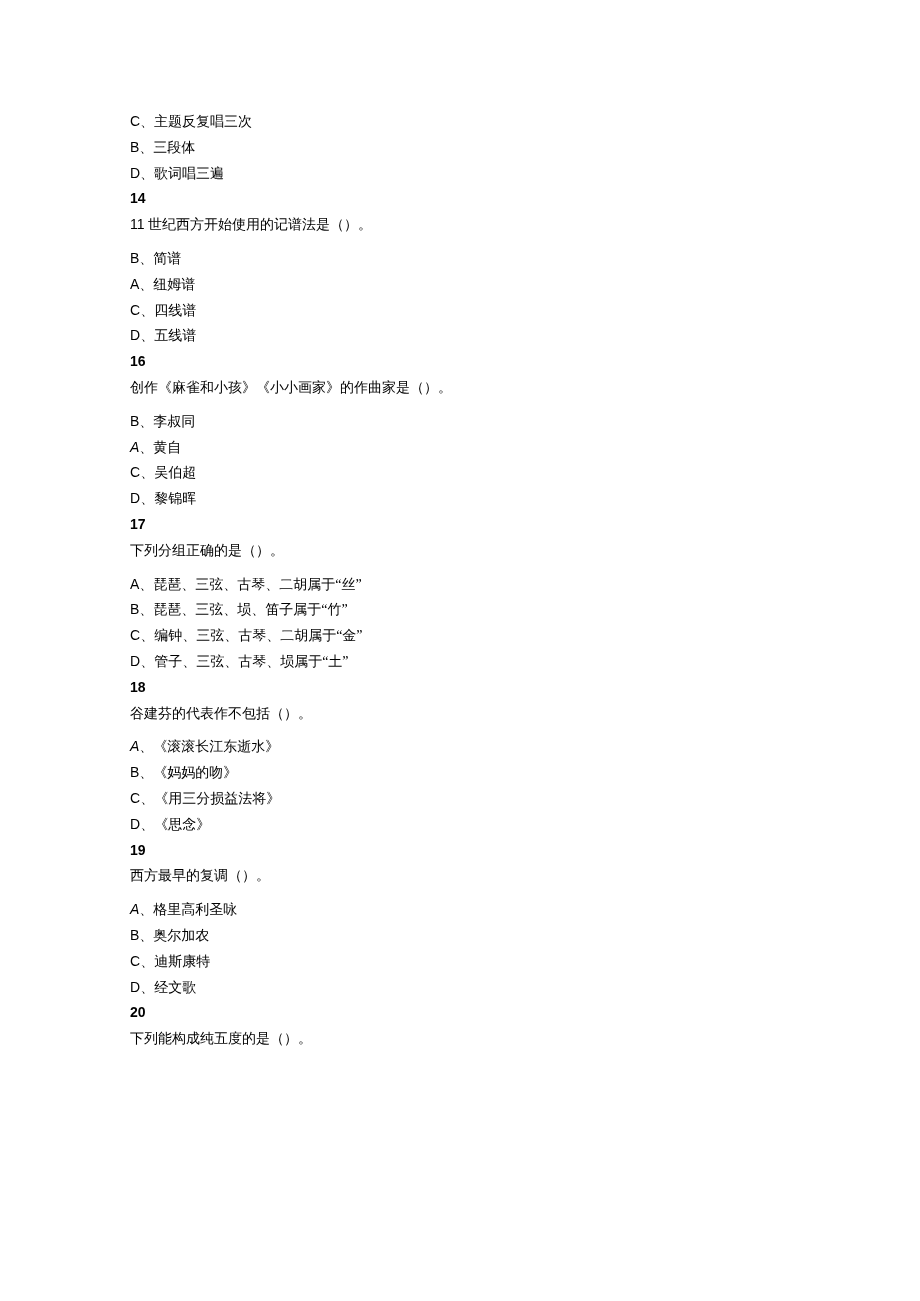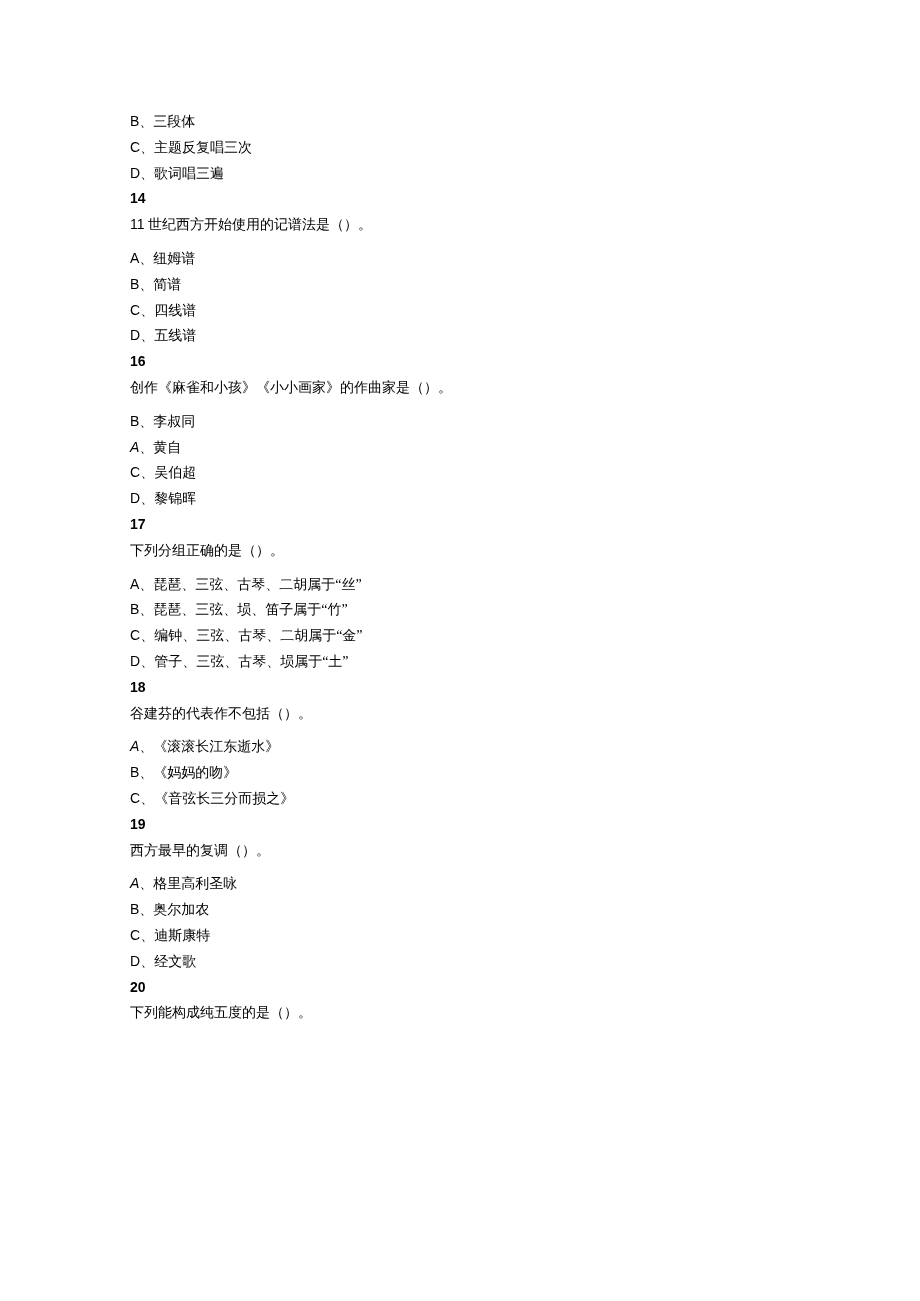--- a/index.html
+++ b/index.html
@@ -30,30 +30,30 @@
     .options-block {
       margin-bottom: 2px;
     }
   </style>
 </head>
 <body>
 
 <div>
 
   <div class="options-block">
+    <span class="line"><span class="latin">C、主题反复唱三次</span></span>
     <span class="line"><span class="latin">B、三段体</span></span>
-    <span class="line"><span class="latin">C、主题反复唱三次</span></span>
     <span class="line"><span class="latin">D、歌词唱三遍</span></span>
   </div>
 
   <div>
     <span class="line qnum">14</span>
     <div class="line stem"><span class="latin">11</span> <span>世纪西方开始使用的记谱法是（）。</span></div>
+    <span class="line"><span class="latin">B</span>、<span>简谱</span></span>
     <span class="line"><span class="latin">A</span>、<span>纽姆谱</span></span>
-    <span class="line"><span class="latin">B</span>、<span>简谱</span></span>
     <span class="line"><span class="latin">C</span>、<span>四线谱</span></span>
     <span class="line"><span class="latin">D</span>、<span>五线谱</span></span>
   </div>
 
 
   <div>
     <span class="line qnum">16</span>
     <div class="line stem">创作《麻雀和小孩》《小小画家》的作曲家是（）。</div>
     <span class="line"><span class="latin">B</span>、<span>李叔同</span></span>
     <span class="line"><span class="latin" style="font-style:italic">A</span>、<span>黄自</span></span>
@@ -68,21 +68,22 @@
     <span class="line"><span class="latin">B</span>、<span>琵琶、三弦、埙、笛子属于“竹”</span></span>
     <span class="line"><span class="latin">C</span>、<span>编钟、三弦、古琴、二胡属于“金”</span></span>
     <span class="line"><span class="latin">D</span>、<span>管子、三弦、古琴、埙属于“土”</span></span>
   </div>
 
   <div>
     <span class="line qnum">18</span>
     <div class="line stem">谷建芬的代表作不包括（）。</div>
     <span class="line"><span class="latin" style="font-style:italic">A</span>、<span>《滚滚长江东逝水》</span></span>
     <span class="line"><span class="latin">B</span>、<span>《妈妈的吻》</span></span>
-    <span class="line"><span class="latin">C</span>、<span>《音弦长三分而损之》</span></span>
+    <span class="line"><span class="latin">C</span>、<span>《用三分损益法将》</span></span>
+    <span class="line"><span class="latin">D</span>、<span>《思念》</span></span>
   </div>
 
   <div>
     <span class="line qnum">19</span>
     <div class="line stem">西方最早的复调（）。</div>
     <span class="line"><span class="latin" style="font-style:italic">A</span>、<span>格里高利圣咏</span></span>
     <span class="line"><span class="latin">B</span>、<span>奥尔加农</span></span>
     <span class="line"><span class="latin">C</span>、<span>迪斯康特</span></span>
     <span class="line"><span class="latin">D</span>、<span>经文歌</span></span>
   </div>

